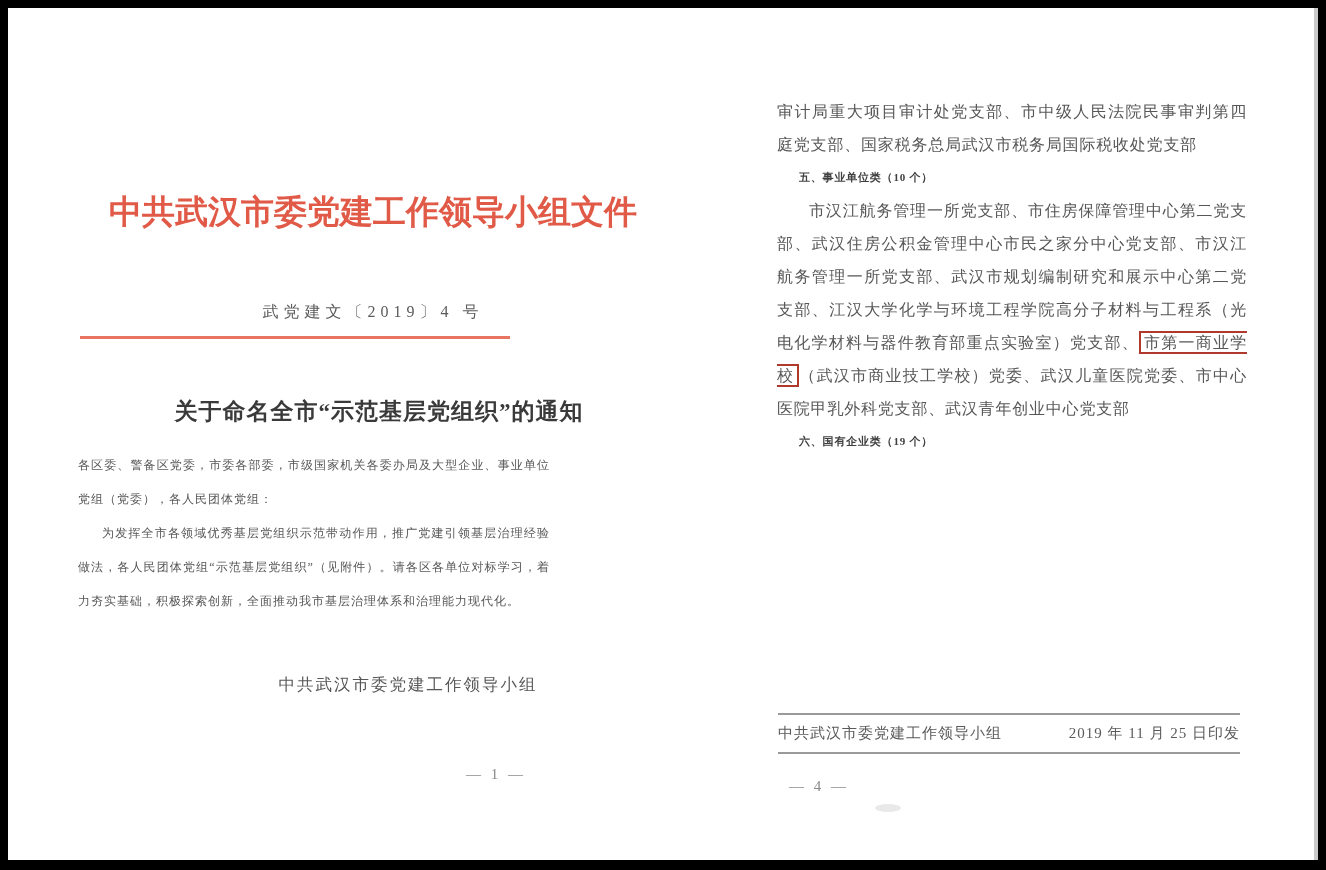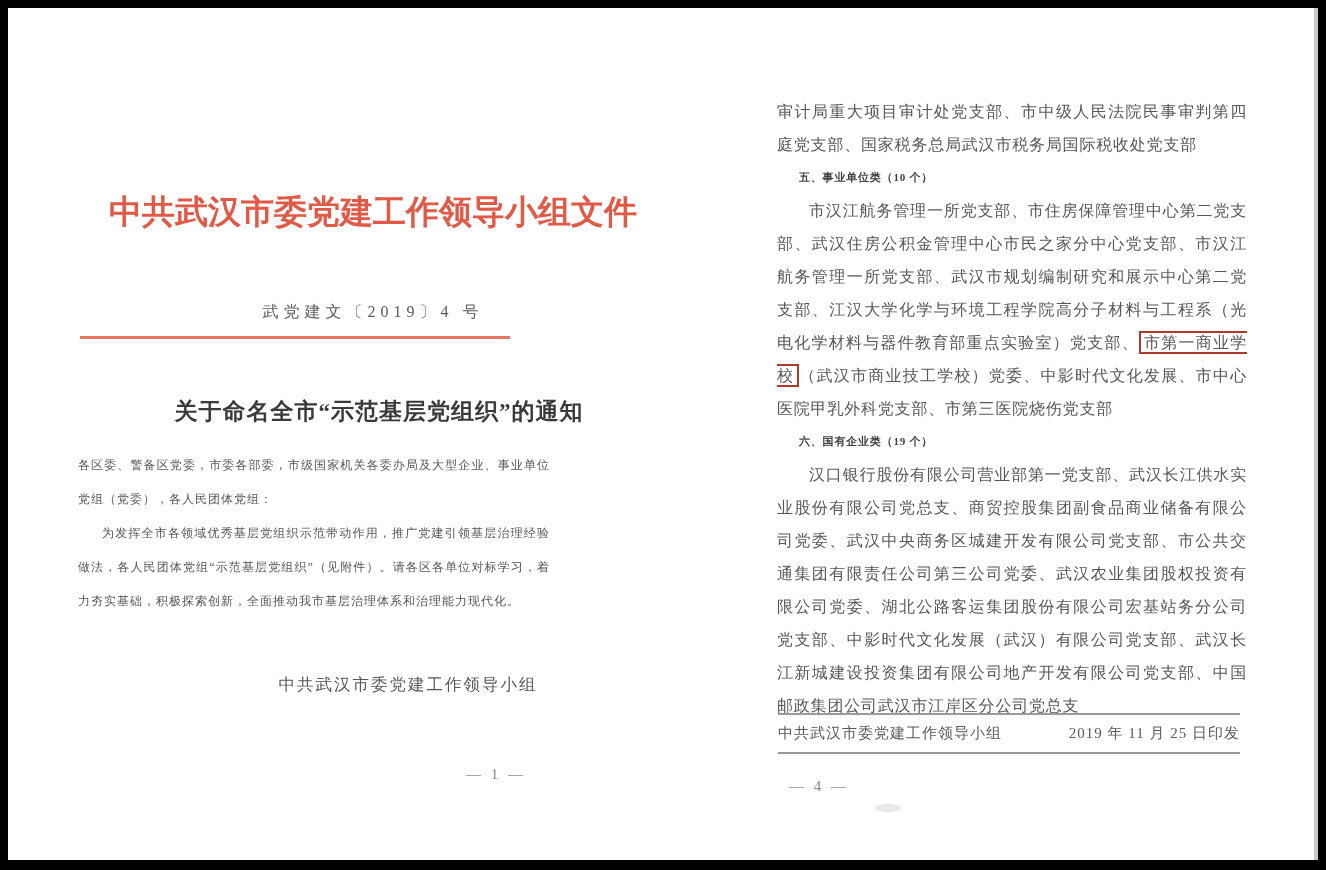--- a/index.html
+++ b/index.html
@@ -128,25 +128,24 @@
 
   <div class="pagenum-left">— 1 —</div>
 </div>
 
 <div class="page page-right">
   <div class="right-content">
     <p>审计局重大项目审计处党支部、市中级人民法院民事审判第四庭党支部、国家税务总局武汉市税务局国际税收处党支部</p>
 
     <h3>五、事业单位类（10 个）</h3>
 
-    <p class="indent"><span>市汉江航务管理一所党支部、市住房保障管理中心第二党支部、武汉住房公积金管理中心市民之家分中心党支部、市汉江航务管理一所党支部、武汉市规划编制研究和展示中心第二党支部、江汉大学化学与环境工程学院高分子材料与工程系（光电化学材料与器件教育部重点实验室）党支部、</span><span class="highlight-box">市第一商业学校</span><span>（武汉市商业技工学校）党委、中影时代文化发展、市中心医院甲乳外科党支部、市第三医院烧伤党支部</span></p>
+    <p class="indent"><span>市汉江航务管理一所党支部、市住房保障管理中心第二党支部、武汉住房公积金管理中心市民之家分中心党支部、市汉江航务管理一所党支部、武汉市规划编制研究和展示中心第二党支部、江汉大学化学与环境工程学院高分子材料与工程系（光电化学材料与器件教育部重点实验室）党支部、</span><span class="highlight-box">市第一商业学校</span><span>（武汉市商业技工学校）党委、武汉儿童医院党委、市中心医院甲乳外科党支部、武汉青年创业中心党支部</span></p>
 
     <h3>六、国有企业类（19 个）</h3>
 
-    <p class="indent">汉口银行股份有限公司营业部第一党支部、武汉长江供水实业股份有限公司党总支、商贸控股集团副食品商业储备有限公司党委、武汉中央商务区城建开发有限公司党支部、市公共交通集团有限责任公司第三公司党委、武汉农业集团股权投资有限公司党委、湖北公路客运集团股份有限公司宏基站务分公司党支部、中影时代文化发展（武汉）有限公司党支部、武汉长江新城建设投资集团有限公司地产开发有限公司党支部、中国邮政集团公司武汉市江岸区分公司党总支</p>
   </div>
 
   <div class="right-footer">
     <span>中共武汉市委党建工作领导小组</span>
     <span>2019 年 11 月 25 日印发</span>
   </div>
 
   <div class="pagenum-right">— 4 —</div>
 
   <div class="smudge"></div>

